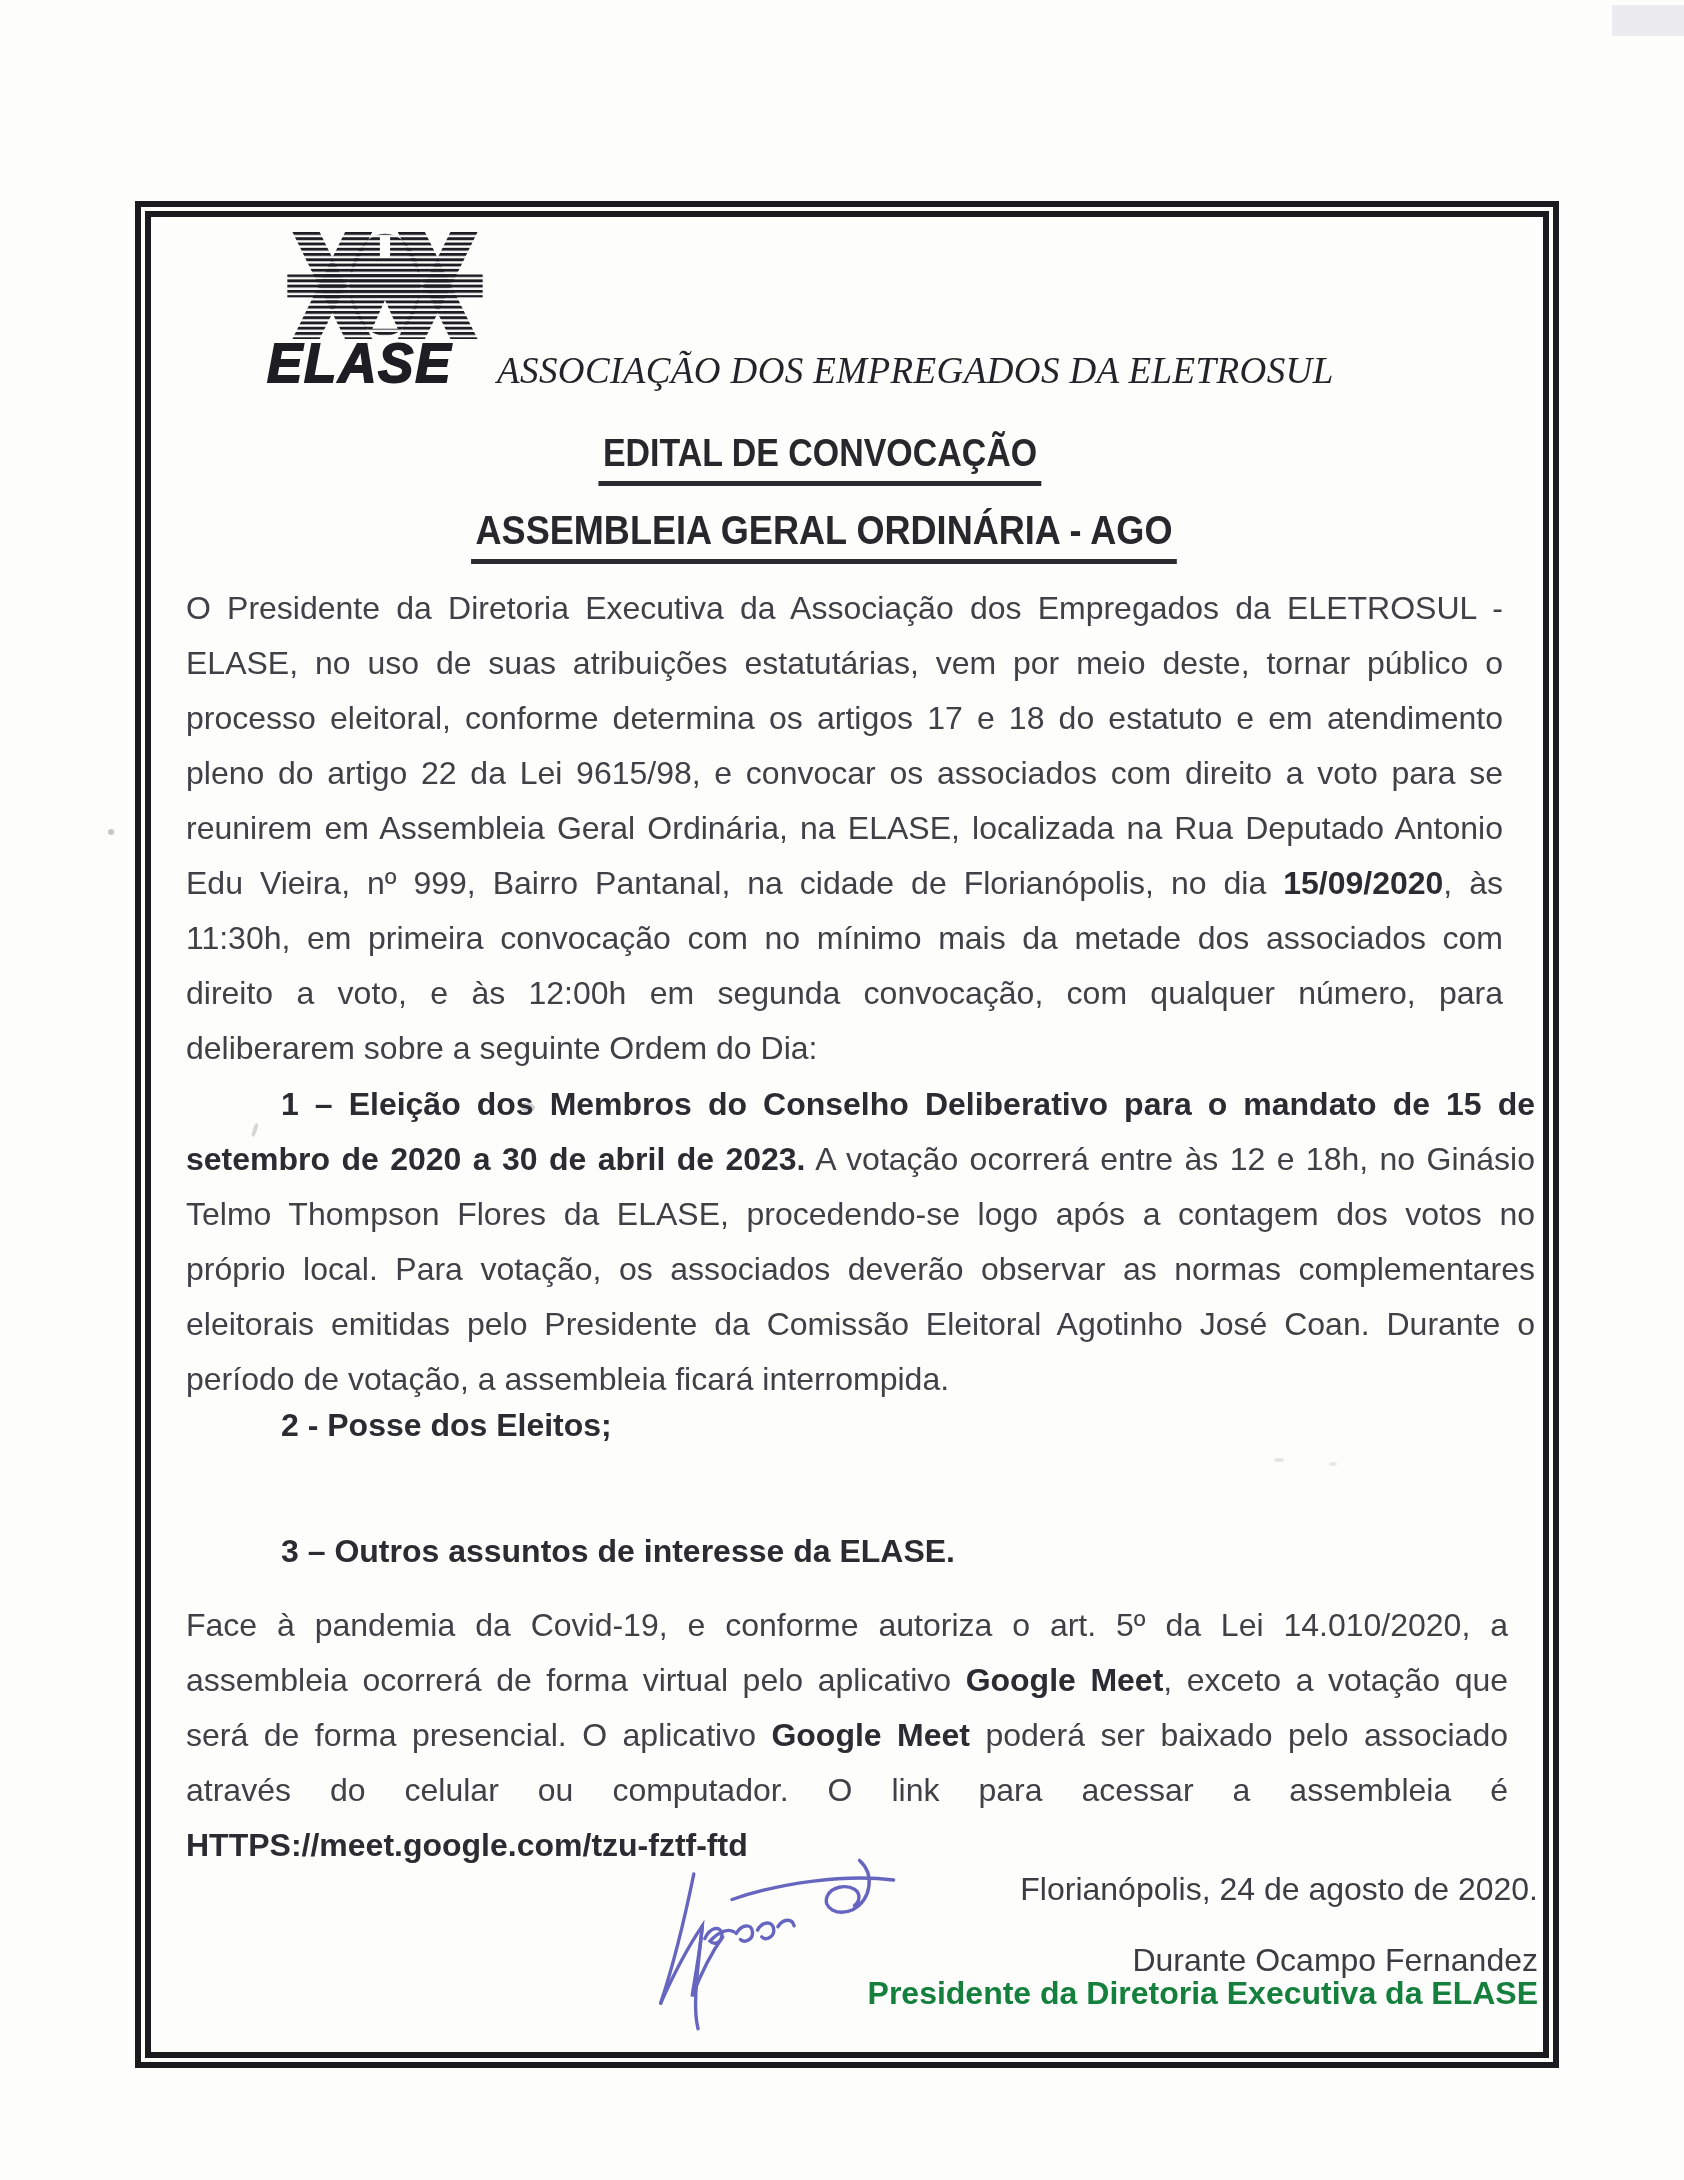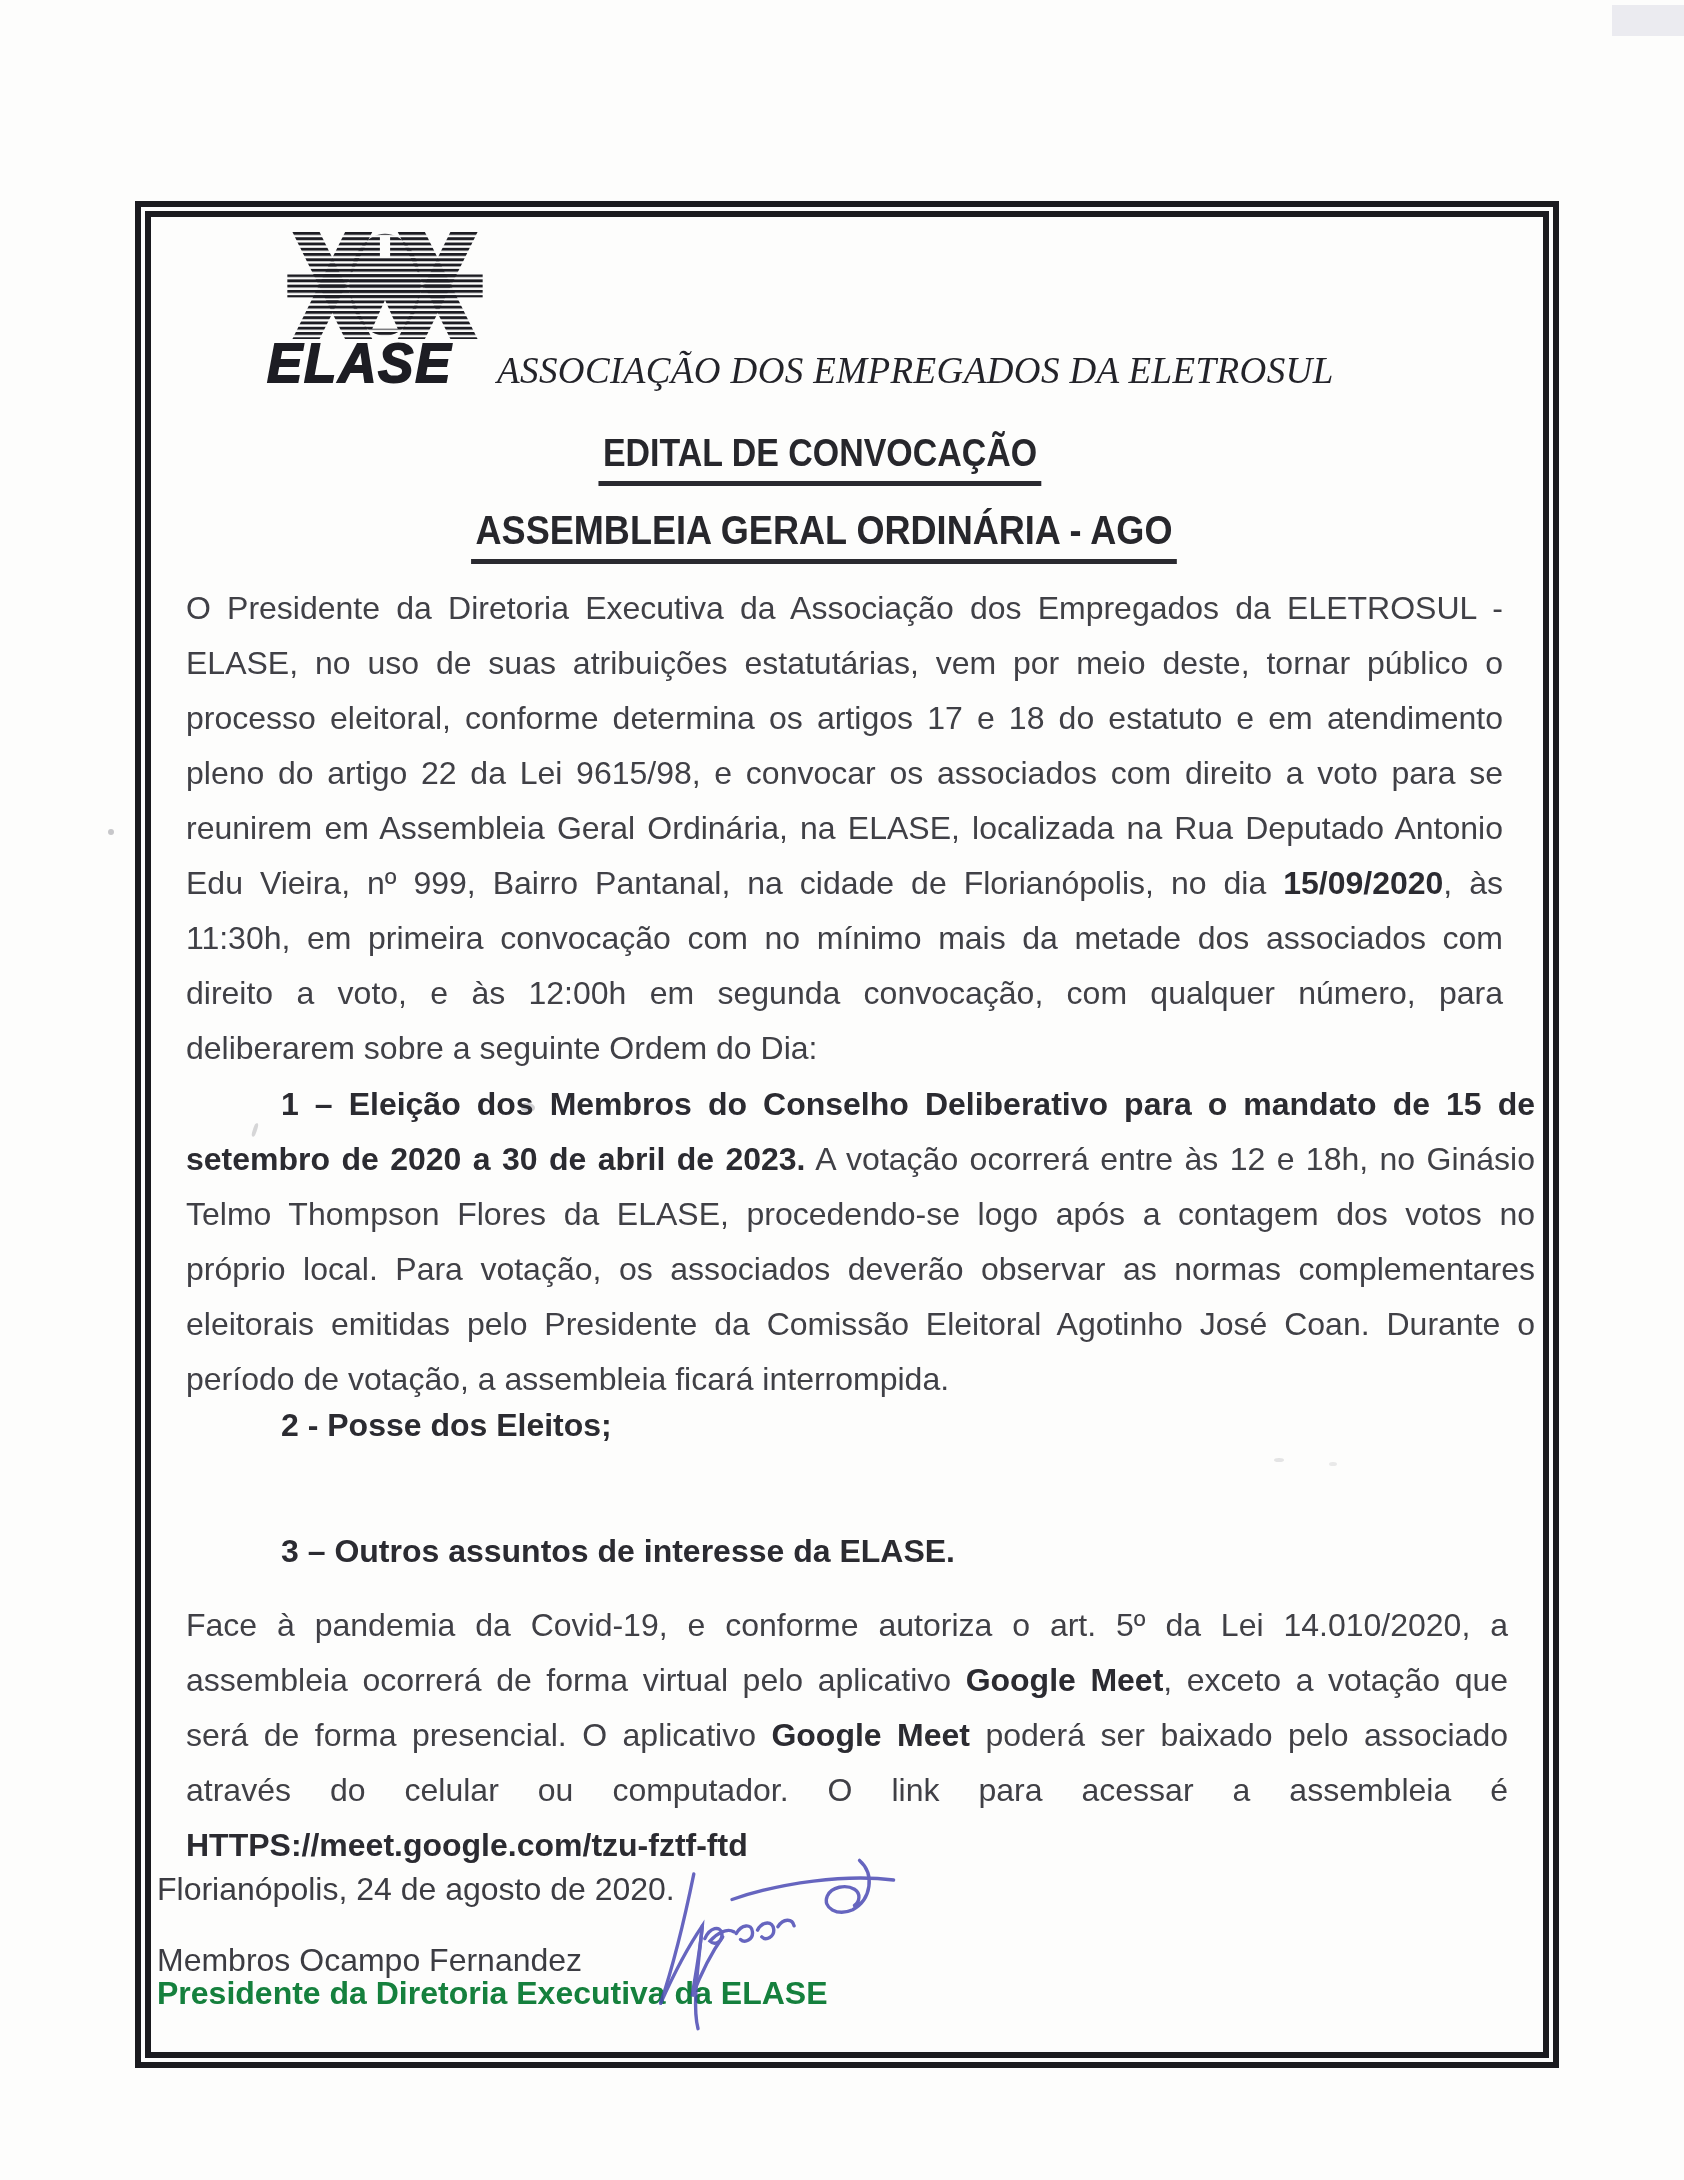--- a/index.html
+++ b/index.html
@@ -84,22 +84,22 @@
   }
   .intro { left: 186px; top: 581px;  width: 1317px; }
   .item-1 { left: 186px; top: 1077px; width: 1349px; text-indent: 95px; }
   .item-2 { left: 281px; top: 1398px; }
   .item-3 { left: 281px; top: 1524px; }
   .item-2 .b, .item-3 .b { font-size: 32px; }
   .covid  { left: 186px; top: 1598px; width: 1322px; }
 
   
   .footer-line {
-    left: 157px; width: 1397px;
-    text-align: left;
+    left: 141px; width: 1397px;
+    text-align: right;
     font-size: 32px; line-height: 37px;
     color: #3c3c42;
   }
   .dateline { top: 1871px; }
   .signer-name { top: 1942px; }
   .signer-role { top: 1975px; font-weight: bold; color: #15803d; }
 
   .signature { left: 606px; top: 1840px; }
 </style>
 </head>
@@ -146,21 +146,21 @@
 <div class="abs h-center edital">EDITAL DE CONVOCAÇÃO</div>
 <div class="abs h-center assembleia">ASSEMBLEIA GERAL ORDINÁRIA - AGO</div>
 
 <div class="abs para intro"><span>O Presidente da Diretoria Executiva da Associação dos Empregados da ELETROSUL - ELASE, no uso de suas atribuições estatutárias, vem por meio deste, tornar público o processo eleitoral, conforme determina os artigos 17 e 18 do estatuto e em atendimento pleno do artigo 22 da Lei 9615/98, e convocar os associados com direito a voto para se reunirem em Assembleia Geral Ordinária, na ELASE, localizada na Rua Deputado Antonio Edu Vieira, nº 999, Bairro Pantanal, na cidade de Florianópolis, no dia </span><span class="b">15/09/2020</span><span>, às 11:30h, em primeira convocação com no mínimo mais da metade dos associados com direito a voto, e às 12:00h em segunda convocação, com qualquer número, para deliberarem sobre a seguinte Ordem do Dia:</span></div>
 <div class="abs para item-1"><span class="b">1 – Eleição dos Membros do Conselho Deliberativo para o mandato de 15 de setembro de 2020 a 30 de abril de 2023.</span><span> A votação ocorrerá entre às 12 e 18h, no Ginásio Telmo Thompson Flores da ELASE, procedendo-se logo após a contagem dos votos no próprio local. Para votação, os associados deverão observar as normas complementares eleitorais emitidas pelo Presidente da Comissão Eleitoral Agotinho José Coan. Durante o período de votação, a assembleia ficará interrompida.</span></div>
 <div class="abs para item-2"><span class="b">2 - Posse dos Eleitos;</span></div>
 <div class="abs para item-3"><span class="b">3 – Outros assuntos de interesse da ELASE.</span></div>
 <div class="abs para covid"><span>Face à pandemia da Covid-19, e conforme autoriza o art. 5º da Lei 14.010/2020, a assembleia ocorrerá de forma virtual pelo aplicativo </span><span class="b">Google Meet</span><span>, exceto a votação que será de forma presencial. O aplicativo </span><span class="b">Google Meet</span><span> poderá ser baixado pelo associado através do celular ou computador. O link para acessar a assembleia é </span><span class="b u">HTTPS://meet.google.com/tzu-fztf-ftd</span></div>
 
 <div class="abs footer-line dateline">Florianópolis, 24 de agosto de 2020.</div>
-<div class="abs footer-line signer-name">Membros Ocampo Fernandez</div>
+<div class="abs footer-line signer-name">Durante Ocampo Fernandez</div>
 <div class="abs footer-line signer-role">Presidente da Diretoria Executiva da ELASE</div>
 
 <div class="abs signature">
   <svg width="366" height="204" viewBox="0 0 430 240" xmlns="http://www.w3.org/2000/svg">
     <g fill="none" stroke="#4c4bb5" stroke-width="4" stroke-linecap="round" opacity="0.85">
       <path d="M103,40 C94,84 78,150 64,192"></path>
       <path d="M64,192 C82,152 100,120 113,101 C111,126 105,158 101,184 C111,158 124,132 137,114"></path>
       <path d="M116,116 C122,103 134,100 136,110 C137,119 128,125 122,119 C130,110 142,103 150,108 M153,110 C159,99 171,98 172,108 C173,117 163,122 158,117 M178,106 C184,95 196,95 197,105 C198,114 188,119 183,114 M202,102 C208,92 219,92 221,101"></path>
       <path d="M148,70 C206,50 282,40 338,47"></path>
       <path d="M298,24 C316,40 312,70 290,82 C272,90 254,80 260,66 C265,55 282,52 292,58 C300,63 298,73 292,77"></path>

